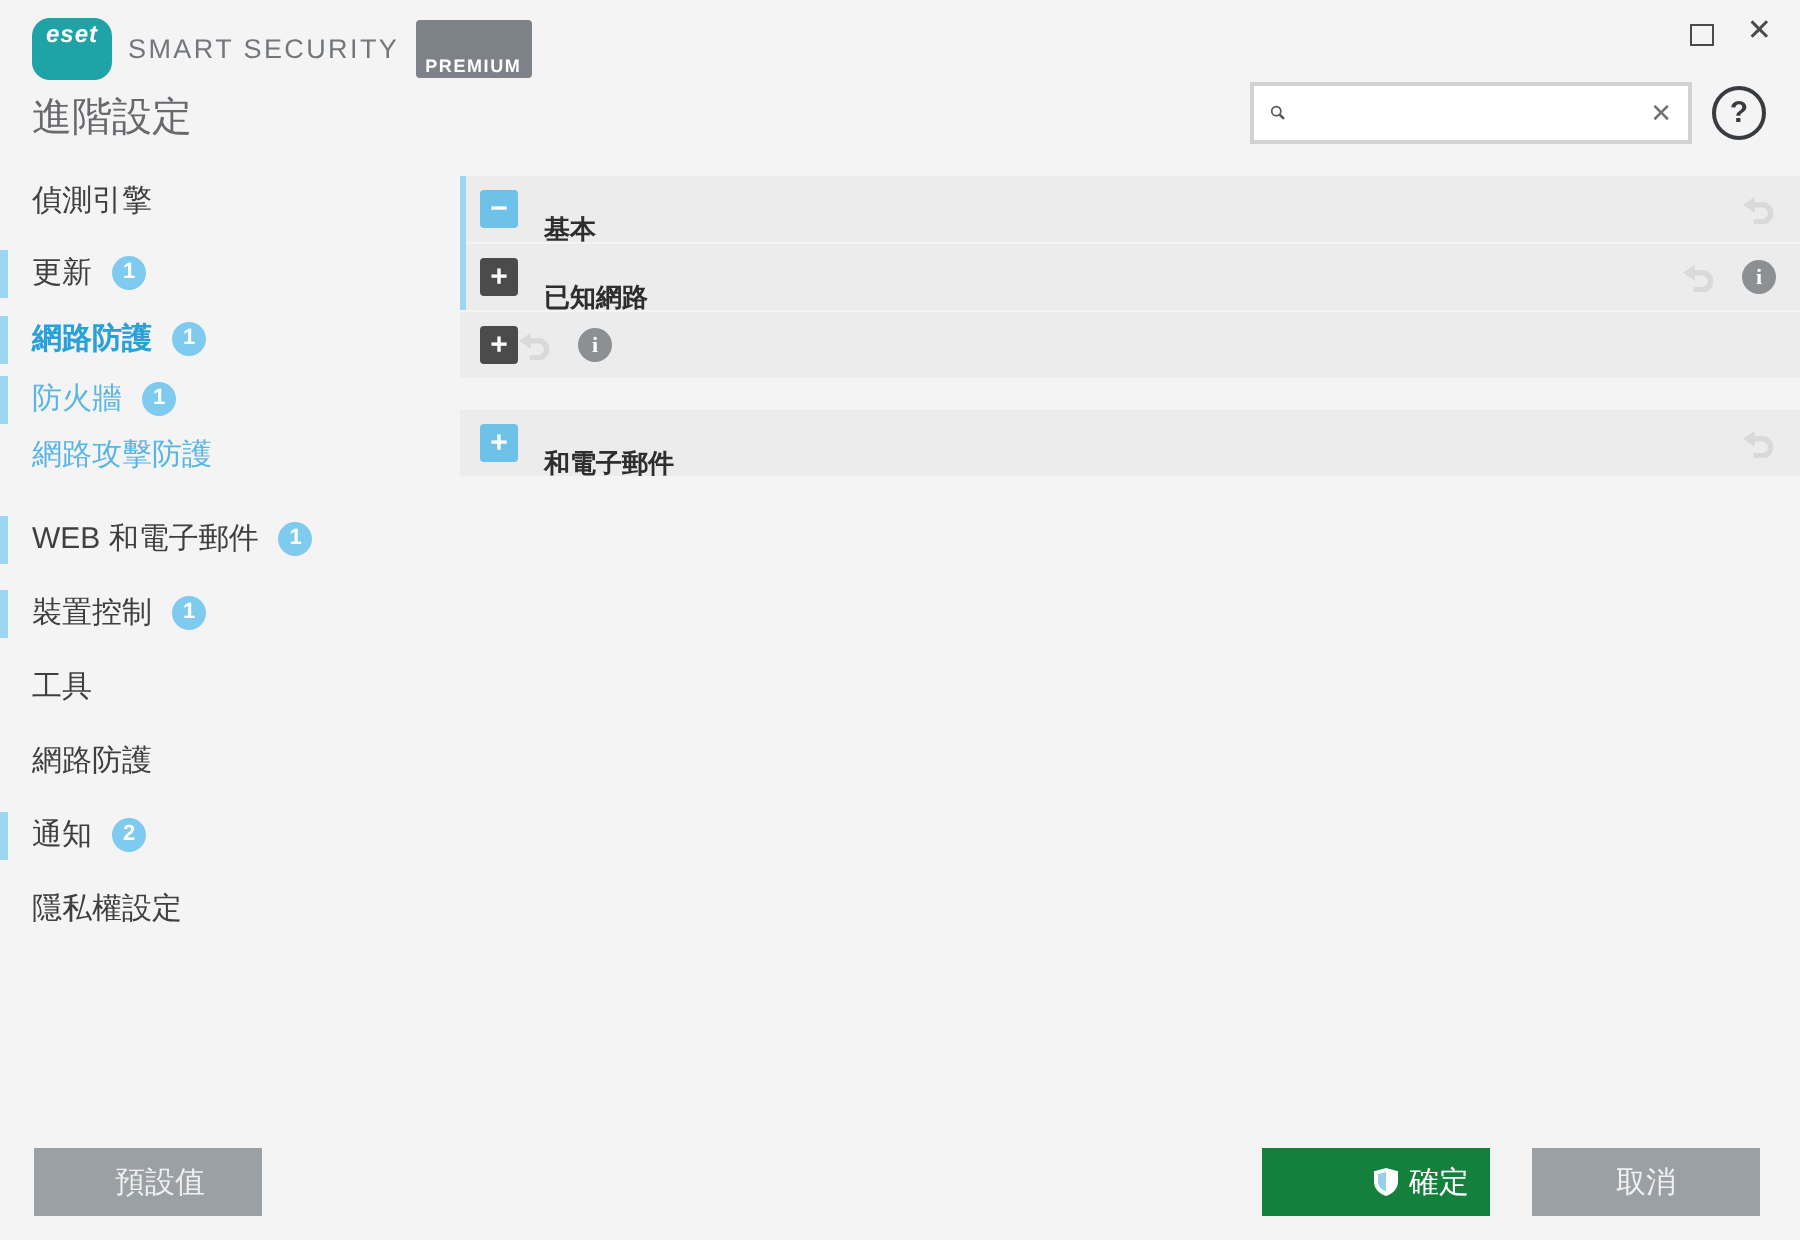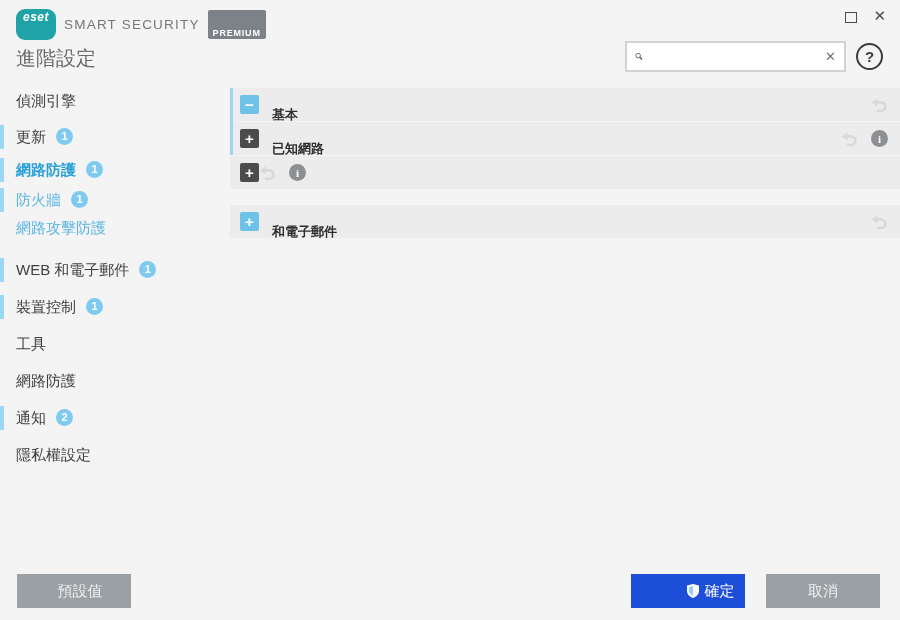--- a/index.html
+++ b/index.html
@@ -53,21 +53,21 @@
   .undo { width:17px; height:15px; cursor:pointer; }
   .info { width:17px; height:17px; border-radius:50%; background:#8d9093; color:#fff; font-size:11px;
           font-weight:bold; display:flex; align-items:center; justify-content:center; cursor:pointer;
           font-family:"Liberation Serif","DejaVu Serif",serif; }
 
   
   .fbtn { position:absolute; top:574px; width:114px; height:34px; border:none; font-size:15px;
           color:#eef0f1; cursor:pointer; display:flex; align-items:center; justify-content:center; gap:6px;
           font-family:inherit; }
   .fbtn.gray { background:#9ba0a5; }
-  .fbtn.blue { background:#1d4ed8; color:#fff;padding-left:45px; }
+  .fbtn.blue { background:#15803d; color:#fff;padding-left:45px; }
   #btn-default { left:17px;padding-left:12px; }
   #btn-ok { left:631px; }
   #btn-cancel { left:766px; }
 </style>
 </head>
 <body>
 
 <div id="win">
 
   <div class="logo">

